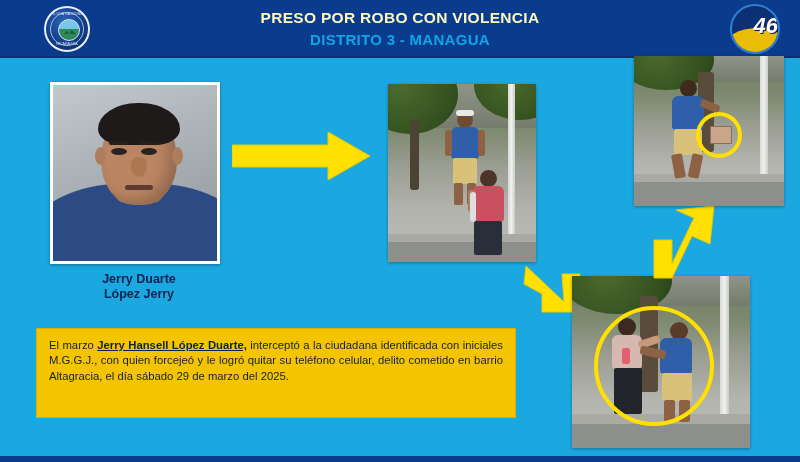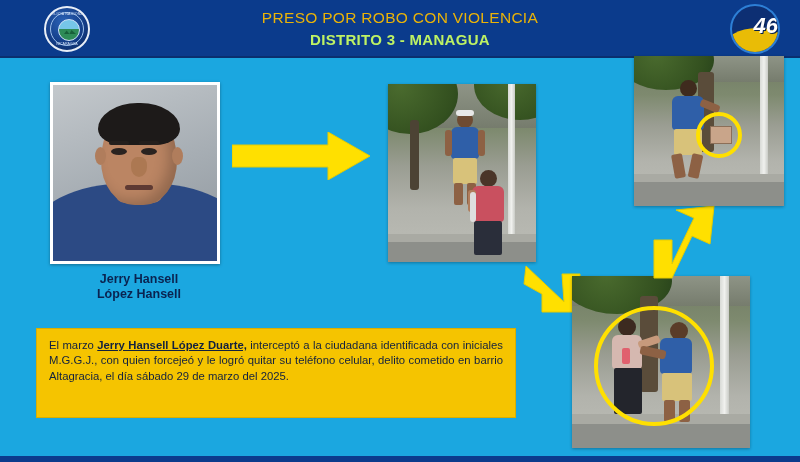--- a/index.html
+++ b/index.html
@@ -25,31 +25,31 @@
     width: 800px;
     height: 58px;
     background: #0b3b8c;
     border-bottom: 2px solid #0a2f6f;
   }
   .header-title {
     position: absolute;
     left: 110px; top: 9px;
     width: 580px;
     text-align: center;
-    color: #eab308;
+    color: #fef9c3;
     font-size: 15.5px;
-    font-weight: normal;
+    font-weight: bold;
     letter-spacing: .3px;
   }
   .header-sub {
     position: absolute;
     left: 110px; top: 31px;
     width: 580px;
     text-align: center;
-    color: #bef264;
+    color: #0ea5e9;
     font-size: 15px;
     font-weight: bold;
     letter-spacing: .3px;
   }
 
   
   .crest {
     position: absolute;
     left: 44px; top: 6px;
     width: 46px; height: 46px;
@@ -362,22 +362,22 @@
       <div class="brow-l"></div>
       <div class="brow-r"></div>
       <div class="eye-l"></div>
       <div class="eye-r"></div>
       <div class="nose"></div>
       <div class="mouth"></div>
     </div>
   </div>
 
   <div class="mug-caption">
-    <div>Jerry Hansell</div>
-    <div>López Hansell</div>
+    <div>Jerry Duarte</div>
+    <div>López Jerry</div>
   </div>
 
   <div class="arrow" style="left:232px; top:132px;">
     <svg width="140" height="48" viewBox="0 0 140 48">
       <polygon points="0,13 96,13 96,0 138,24 96,48 96,35 0,35" fill="#ffe000" stroke="#e6cc00" stroke-width="1"></polygon>
     </svg>
   </div>
 
   <div class="photo p-center">
     <div class="sidewalk"></div>

